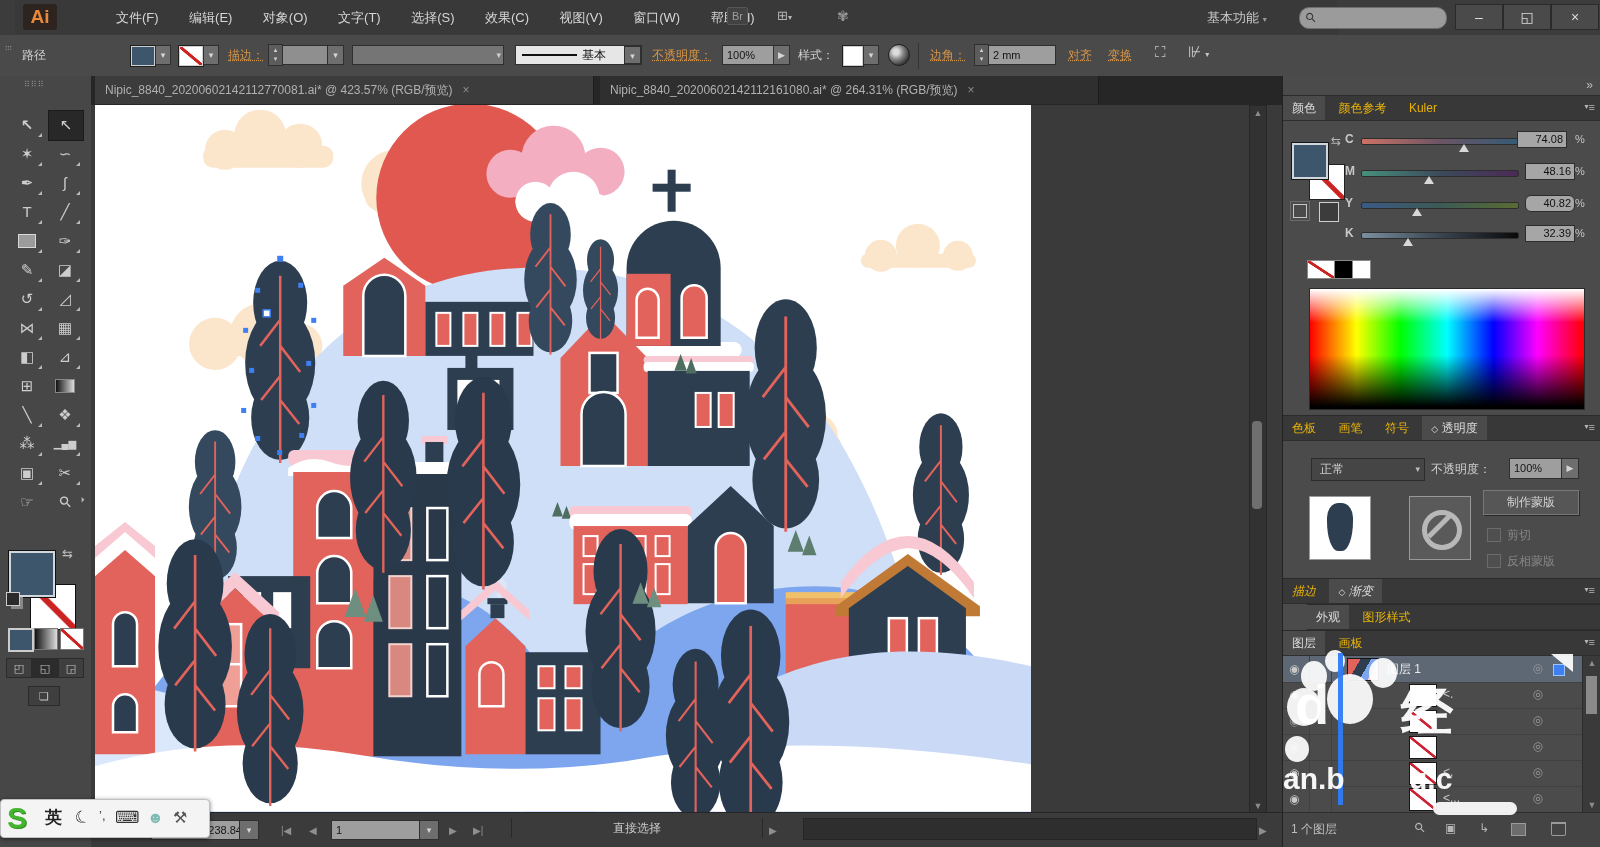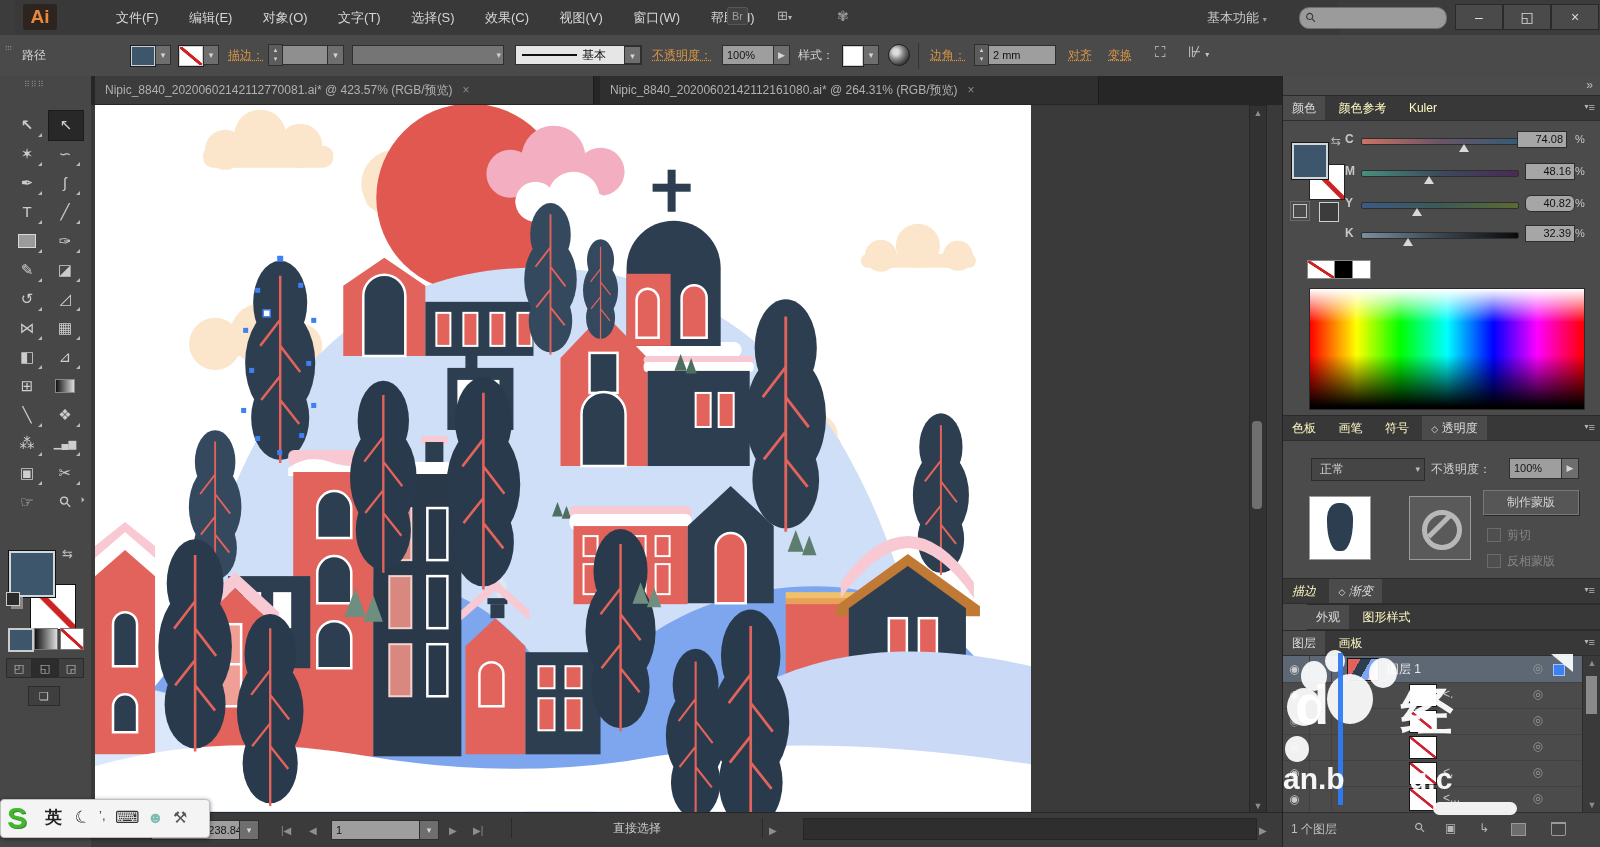--- a/index.html
+++ b/index.html
@@ -43,21 +43,21 @@
   #vscroll{left:1158px;top:0;width:16px;height:707px;background:#323232;border:1px solid #272727;}
   #vscroll .thumb{position:absolute;left:2px;top:315px;width:10px;height:88px;background:#6f6f6f;border-radius:4px;}
   .scrollarrow{color:#8b8b8b;font-size:9px;text-align:center;width:16px;}
   
   #statusbar{left:0;top:736px;width:1191px;height:35px;background:#3b3b3b;border-top:1px solid #262626;color:#bdbdbd;font-size:12px;}
   .navglyph{color:#8f8f8f;font-size:10px;line-height:20px;}
   #hscrolltrack{left:712px;top:5px;width:452px;height:20px;background:#2e2e2e;border:1px solid #262626;}
   
   #dock{left:1282px;top:76px;width:318px;height:771px;background:#4b4b4b;border-left:1px solid #222;}
   .phead{position:absolute;left:0;width:318px;height:24px;background:#383838;border-top:1px solid #2a2a2a;border-bottom:1px solid #2e2e2e;}
-  .ptab{display:inline-block;height:24px;line-height:24px;padding:0 9px;color:#fef9c3;font-size:12px;}
+  .ptab{display:inline-block;height:24px;line-height:24px;padding:0 9px;color:#eab308;font-size:12px;}
   .ptab.active{background:#4b4b4b;color:#dcdcdc;}
   .pmenu{position:absolute;right:6px;top:5px;color:#b5b5b5;font-size:11px;}
   .pmenu .dd{font-size:8px;vertical-align:2px;}
   .chan{color:#c8c8c8;font-size:12px;font-weight:bold;}
   .track{position:absolute;height:5px;border-radius:2px;border:1px solid #2e2e2e;}
   .handle{position:absolute;top:5px;width:0;height:0;border-left:5px solid transparent;border-right:5px solid transparent;border-bottom:8px solid #d8d8d8;}
   .cval{background:#a6a6a6;border:1px solid #2d2d2d;color:#111;font-size:11px;line-height:15px;text-align:right;padding:0 3px;}
   .pct{color:#c5c5c5;font-size:11px;}
   .chk{width:12px;height:12px;background:#4f4f4f;border:1px solid #6b6b6b;}
   .dimlabel{color:#858585;font-size:12px;}

